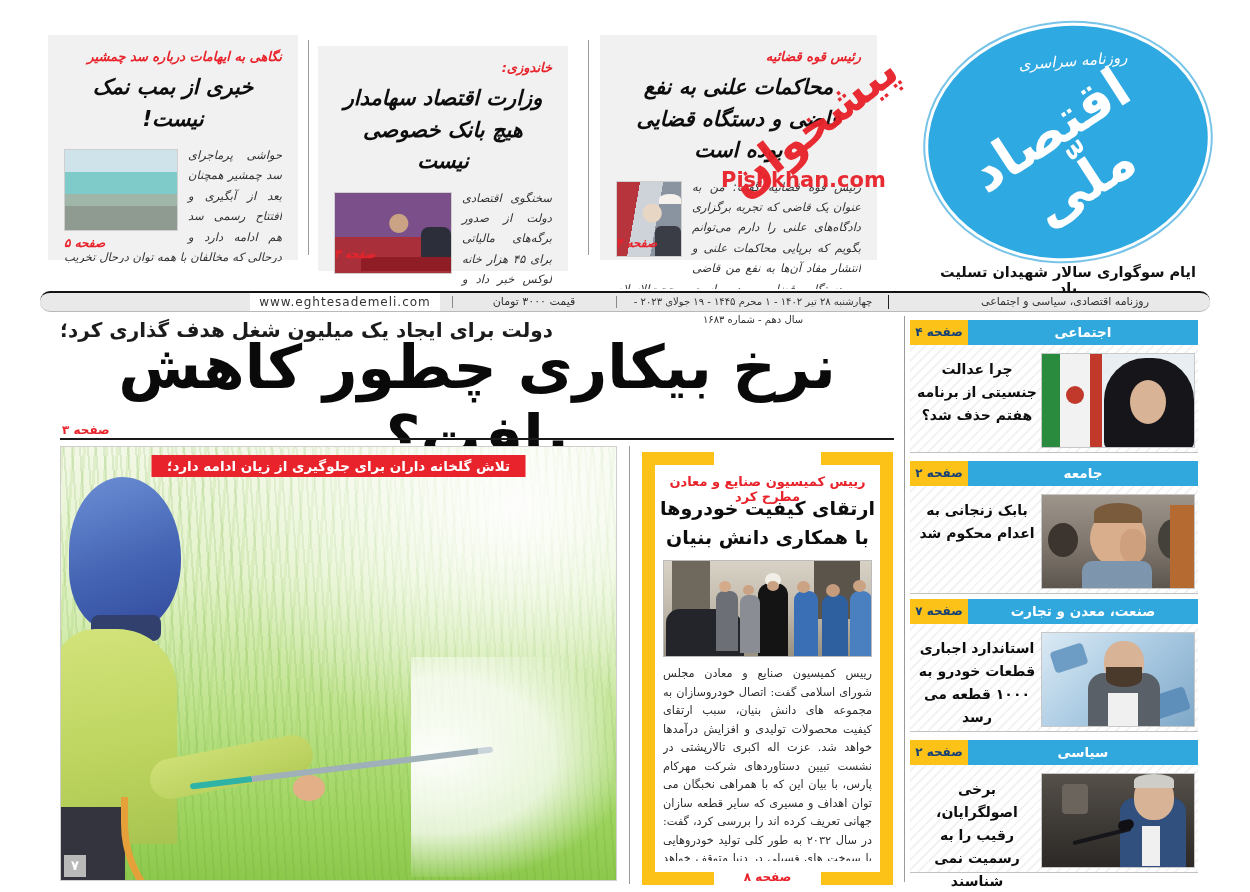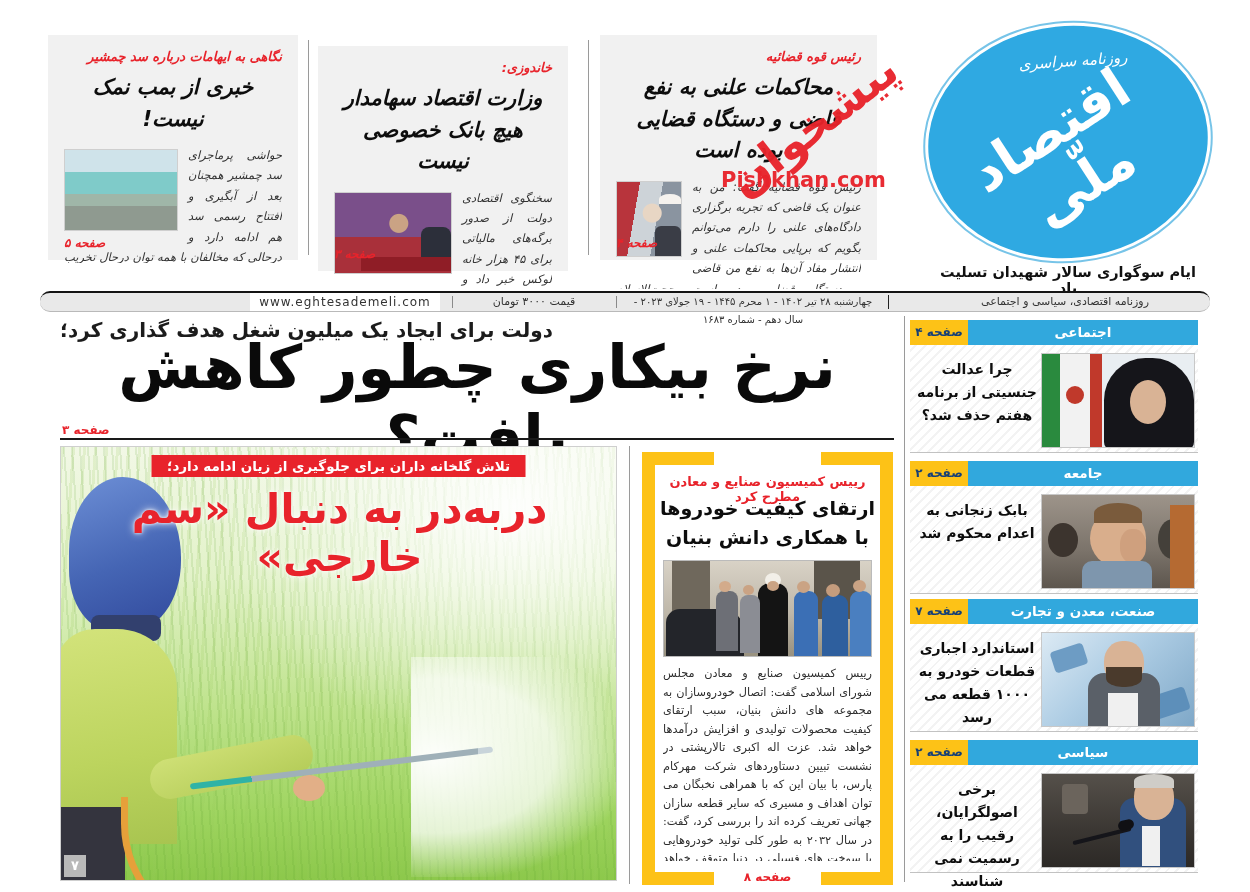--- a/index.html
+++ b/index.html
@@ -141,22 +141,20 @@
   </div>
 
   <div class="abs" style="left:60px;top:350px;width:150px;height:130px;border:0 solid transparent;border-left:7px solid #e6a03a;
               border-bottom:7px solid #d98f2c;border-radius:0 0 0 110px;"></div>
 
   <div class="abs" style="left:128px;top:318px;width:305px;height:6px;border-radius:3px;transform:rotate(-7deg);background:
               linear-gradient(90deg,#2fb3a6 0 62px, #9fb0b8 62px 290px, #c8d4da 290px);"></div>
 
   <div class="abs rtl" style="left:50%;top:8px;transform:translateX(-50%);background:#e8232b;color:#ffffff;font-size:13.5px;
               font-weight:bold;padding:3px 16px;white-space:nowrap;">تلاش گلخانه داران برای جلوگیری از زیان ادامه دارد؛</div>
-  <div class="abs rtl" style="left:0;top:38px;width:557px;text-align:center;color:#e8232b;font-size:41px;font-weight:900;
-              text-shadow:0 0 8px rgba(255,255,255,.9),0 0 3px rgba(255,255,255,.9);">دربه‌در به دنبال «سم خارجی»</div>
 
   <div class="abs" style="left:3px;bottom:3px;width:22px;height:22px;background:#b9b9b9;color:#ffffff;font-size:13px;
               font-weight:bold;text-align:center;line-height:22px;">۷</div>
 </div>
 
 <div class="abs vline" style="left:629px;top:446px;height:438px;"></div>
 
 <div class="abs" style="left:642px;top:452px;width:251px;height:433px;">
   <div class="ybar" style="left:0;top:0;width:13px;height:100%;"></div>
   <div class="ybar" style="right:0;top:0;width:13px;height:100%;"></div>

